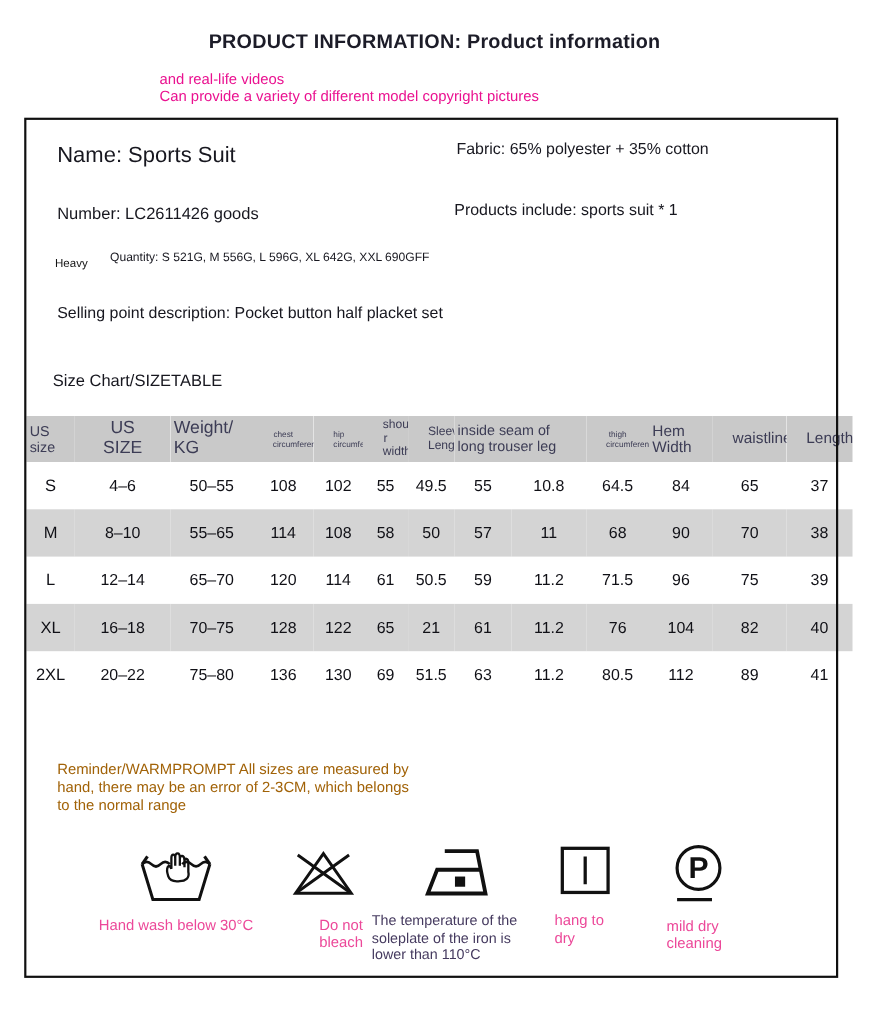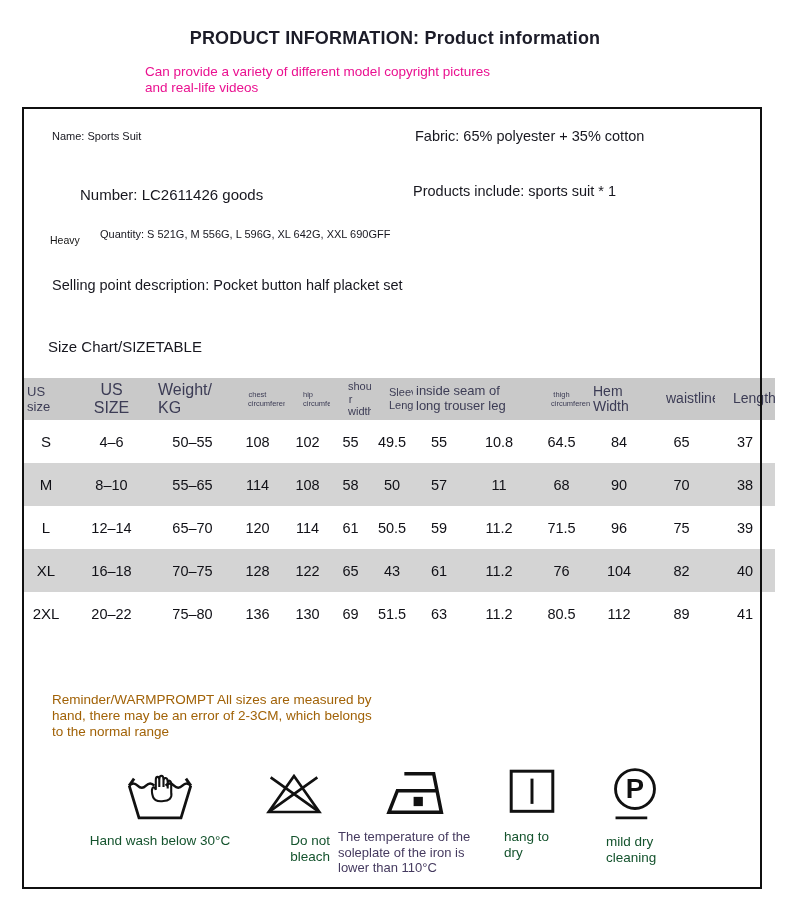--- a/index.html
+++ b/index.html
@@ -15,23 +15,23 @@
   }
   .subtitle{
     top:64px;left:145px;width:430px;font-size:13.5px;line-height:1.18;
     color:#ea1190;
   }
   .frame{
     left:22px;top:107px;width:736px;height:778px;
     border:2px solid #101010;z-index:4;background:transparent;
   }
   .info{font-size:15px;color:#17171f;z-index:2;}
-  .name{left:52px;top:130px;font-size:11px;}
+  .name{left:52px;top:130px;font-size:20px;}
   .fabric{left:415px;top:128px;font-size:14.5px;}
-  .number{left:52px;top:186px;margin-left:28px;}
+  .number{left:52px;top:186px;}
   .includes{left:413px;top:183px;font-size:14.5px;}
   .heavy{left:50px;top:234px;font-size:10.5px;color:#141414;}
   .quantity{left:100px;top:228px;font-size:11px;}
   .selling{left:52px;top:277px;font-size:14.5px;}
   .size-title{left:48px;top:338px;font-size:15px;}
   table.size{
     position:absolute;left:24px;top:378px;width:751px;
     border-collapse:collapse;table-layout:fixed;z-index:1;
   }
   table.size th{
@@ -51,41 +51,41 @@
   .h-small{font-size:11px;line-height:1.15;}
   .h-med{font-size:13px;line-height:1.15;}
   .h-med2{font-size:14px;line-height:1.1;}
   .ta-l{text-align:left !important;padding-left:3px !important;}
   .reminder{
     left:52px;top:692px;width:332px;font-size:13.5px;line-height:1.18;
     color:#a16207;z-index:2;
   }
   .care-item{top:766px;z-index:2;}
   .care-item .icon-wrap{display:flex;justify-content:center;}
-  .care-label{font-size:13.5px;line-height:1.2;color:#14532d;margin-top:11px;}
+  .care-label{font-size:13.5px;line-height:1.2;color:#ec4899;margin-top:11px;}
   .c1{left:78px;width:164px;text-align:center;}
   .c2{left:258px;width:72px;}
   .c2 .care-label{padding-left:8px;text-align:right;}
   .c3{left:336px;width:158px;}
   .c3 .icon-wrap{justify-content:flex-start;padding-left:48px;}
   .c3 .care-label{padding-left:2px;color:#453a5f;font-size:13px;margin-top:9px;}
   .c4{left:500px;width:64px;}
   .c4 .care-label{padding-left:4px;}
   .c5{left:602px;width:66px;}
   .c5 .care-label{padding-left:4px;margin-top:6px;}
   svg{display:block;}
 </style>
 </head>
 <body>
 
 <div class="abs page-title">PRODUCT INFORMATION: Product information</div>
 
 <div class="abs subtitle">
+  <div>and real-life videos</div>
   <div>Can provide a variety of different model copyright pictures</div>
-  <div>and real-life videos</div>
 </div>
 
 <div class="abs frame"></div>
 
 <div class="abs info name">Name: Sports Suit</div>
 <div class="abs info fabric">Fabric: 65% polyester + 35% cotton</div>
 <div class="abs info number">Number: LC2611426 goods</div>
 <div class="abs info includes">Products include: sports suit * 1</div>
 <div class="abs info heavy">Heavy</div>
 <div class="abs info quantity">Quantity: S 521G, M 556G, L 596G, XL 642G, XXL 690GFF</div>
@@ -179,21 +179,21 @@
         <td>75</td>
         <td>39</td>
       </tr>
       <tr class="stripe">
         <td>XL</td>
         <td>16–18</td>
         <td>70–75</td>
         <td>128</td>
         <td>122</td>
         <td>65</td>
-        <td>43</td>
+        <td>21</td>
         <td>61</td>
         <td>11.2</td>
         <td>76</td>
         <td>104</td>
         <td>82</td>
         <td>40</td>
       </tr>
       <tr>
         <td>2XL</td>
         <td>20–22</td>

